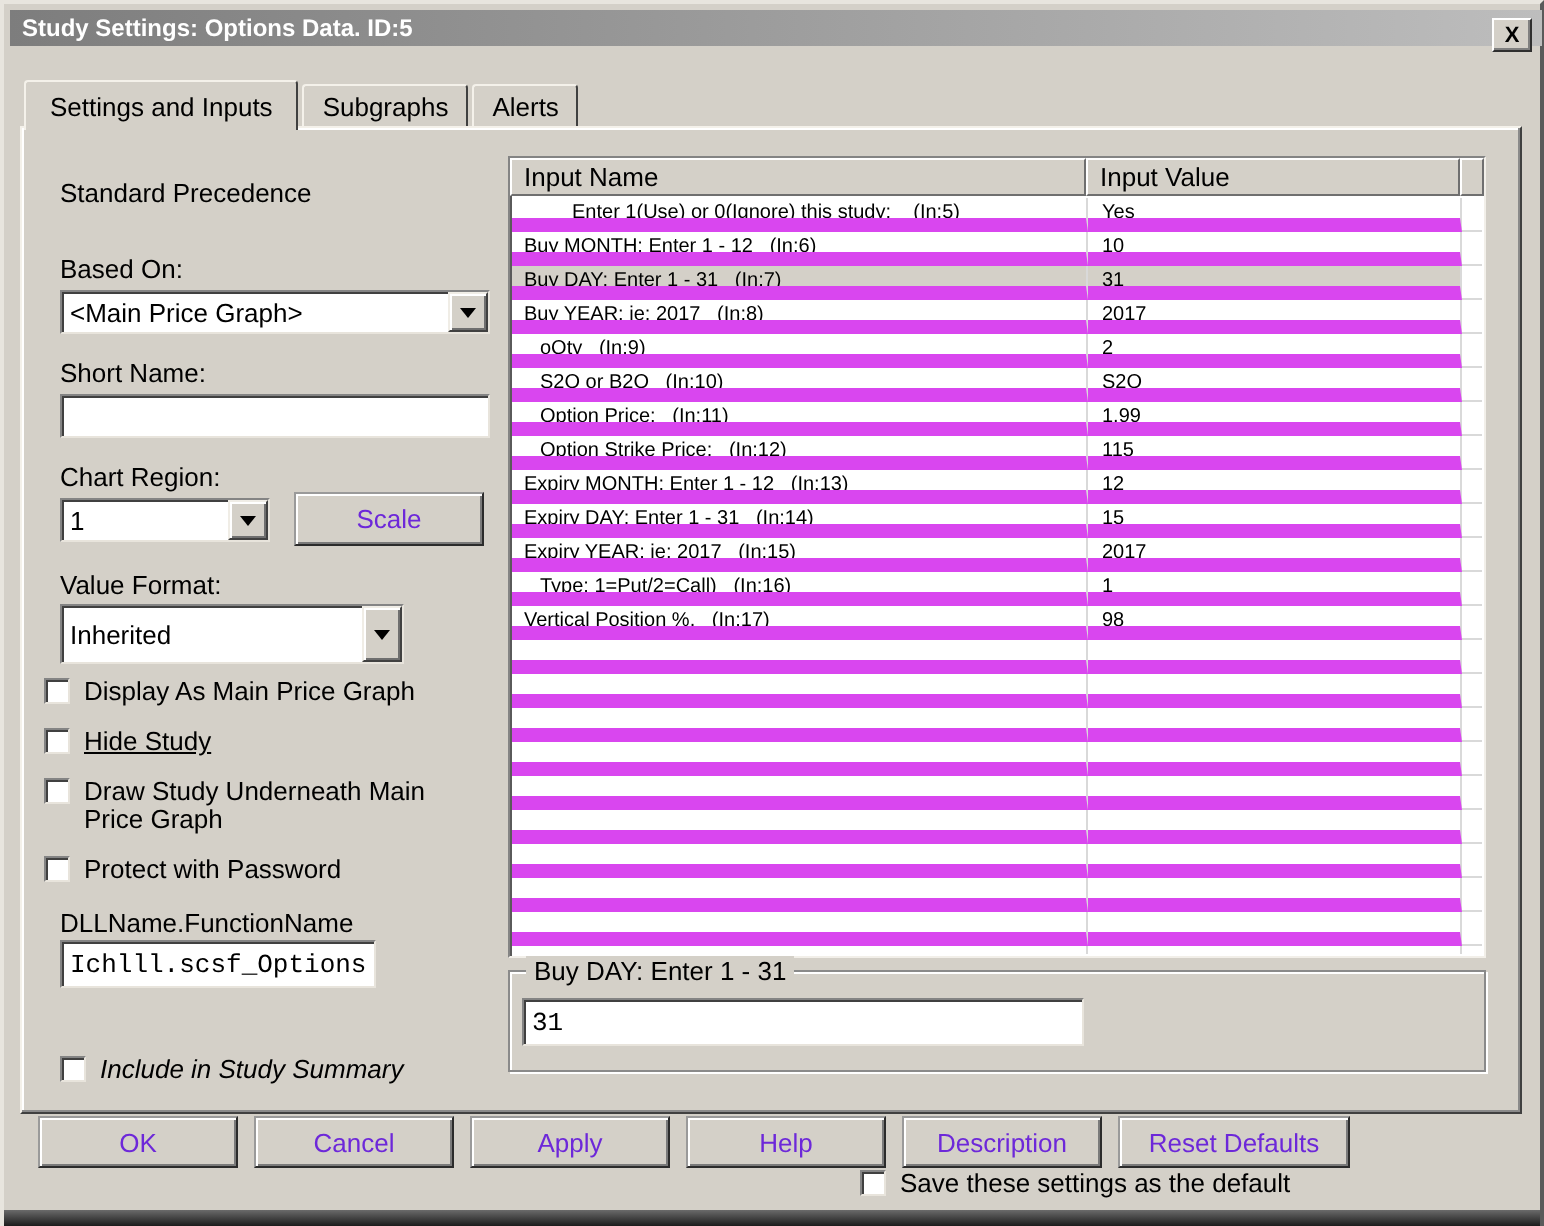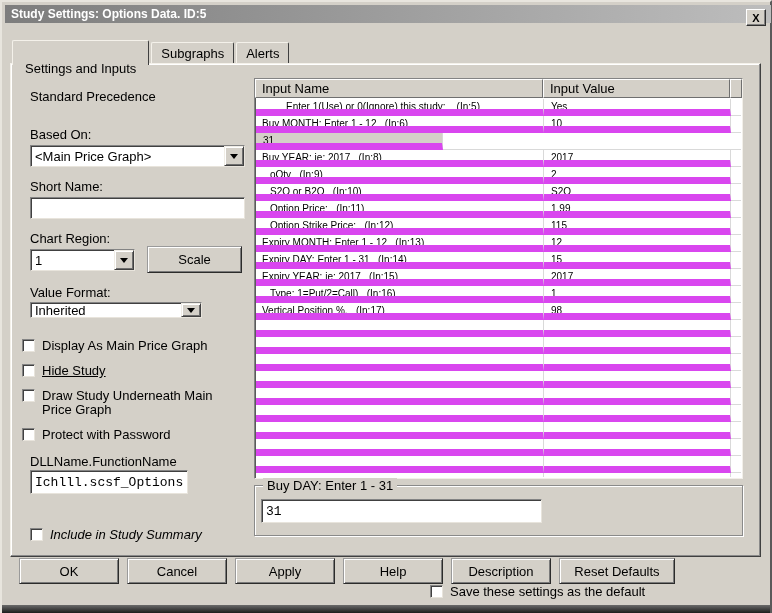--- a/index.html
+++ b/index.html
@@ -21,40 +21,40 @@
        background:#d4d0c8;border:1px solid;border-color:#fff #2f2f2f #2f2f2f #fff;
        box-shadow:inset -1px -1px 0 #808080;
        display:flex;align-items:center;justify-content:center;
        font-weight:bold;font-size:11px;color:#000;cursor:default;}
   
   .tabbar{position:absolute;left:10px;top:38px;height:25px;display:flex;align-items:flex-end;z-index:3;}
   .tab{box-sizing:border-box;height:21px;margin-right:2px;margin-bottom:2px;
        padding:3px 9px 0;background:#d4d0c8;
        border:1px solid;border-color:#f4f1ea #404040 #d4d0c8 #f4f1ea;border-bottom:none;
        border-radius:2px 2px 0 0;cursor:default;}
-  .tab.active{height:25px;margin-bottom:0;padding-top:20px;padding-left:12px;padding-right:12px;z-index:4;}
+  .tab.active{height:25px;margin-bottom:0;padding-top:5px;padding-left:12px;padding-right:12px;z-index:4;}
   .tabframe{position:absolute;left:8px;top:61px;width:749px;height:492px;background:#d4d0c8;
        border:1px solid;border-color:#f4f1ea #404040 #404040 #f4f1ea;
        box-shadow:inset -1px -1px 0 #8a8a8a, inset 1px 1px 0 #fff;}
   
   .lbl{position:absolute;white-space:nowrap;}
   .sunken{background:#fff;border:1px solid;border-color:#848484 #e8e4dc #e8e4dc #848484;
        box-shadow:inset 1px 1px 0 #404040;box-sizing:border-box;}
   .textinput{position:absolute;font-family:Liberation Mono, monospace;font-size:13px;
        padding:2px 4px;outline:none;}
   .combo{position:absolute;display:flex;align-items:stretch;}
   .combo .field{flex:1;display:flex;align-items:center;padding-left:4px;overflow:hidden;white-space:nowrap;}
   .combo .arrowbtn{width:18px;background:#d4d0c8;border-left:1px solid #e8e4dc;
        display:flex;align-items:center;justify-content:center;
        box-shadow:inset 1px 1px 0 #fff, inset -1px -1px 0 #6f6f6f;border:1px solid;border-color:#f0ede6 #404040 #404040 #f0ede6;}
   .tri{width:0;height:0;border-left:4px solid transparent;border-right:4px solid transparent;
        border-top:5px solid #000;}
   .btn{background:#d4d0c8;border:1px solid;border-color:#9a9a9a #2b2b2b #2b2b2b #9a9a9a;
        box-shadow:inset 1px 1px 0 #ffffff, inset -1px -1px 0 #7a7a7a;
-       font-family:"Liberation Sans",sans-serif;font-size:13px;color:#000000;
+       font-family:"Liberation Sans",sans-serif;font-size:13px;color:#6d28d9;
        display:flex;align-items:center;justify-content:center;box-sizing:border-box;cursor:default;}
   .cbrow{display:flex;align-items:flex-start;cursor:default;}
   .cbbox{width:13px;height:13px;flex:0 0 13px;background:#fff;margin-top:0;
        border:1px solid;border-color:#848484 #e8e4dc #e8e4dc #848484;
        box-shadow:inset 1px 1px 0 #404040;box-sizing:border-box;}
   .cblabel{margin-left:7px;line-height:14px;}
   
   .itable{position:absolute;left:252px;top:76px;width:489px;height:401px;background:#fff;
        border:1px solid;border-color:#848484 #f2efe9 #f2efe9 #848484;
        box-shadow:inset 1px 1px 0 #5a5a5a;box-sizing:border-box;overflow:hidden;}
@@ -121,21 +121,21 @@
     <span class="field">1</span>
     <span class="arrowbtn">
         <span class="tri"></span>
       </span>
   </div>
   <div class="btn" style="position:absolute;left:145px;top:244px;width:95px;height:27px;">
     <span>Scale</span>
   </div>
 
   <div class="lbl" style="left:28px;top:283px;">Value Format:</div>
-  <div class="combo sunken" style="left:28px;top:300px;width:172px;height:16px;">
+  <div class="combo sunken" style="left:28px;top:300px;width:172px;height:30px;">
     <span class="field">Inherited</span>
     <span class="arrowbtn">
         <span class="tri"></span>
       </span>
   </div>
 
   <div style="position:absolute;left:20px;top:337px;width:212px;">
       <div class="cbrow" style="margin-bottom: 11px;">
         <span class="cbbox"></span>
         <span class="cblabel">Display As Main Price Graph</span>
@@ -175,20 +175,21 @@
           <div class="tcell tname ind2">Enter 1(Use) or 0(Ignore) this study:    (In:5)</div>
           <div class="tcell tval">Yes</div>
           <div class="tspare"></div>
         </div>
         <div class="trow">
           <div class="tcell tname">Buy MONTH: Enter 1 - 12   (In:6)</div>
           <div class="tcell tval">10</div>
           <div class="tspare"></div>
         </div>
         <div class="trow sel">
+          <div class="tcell tname">Buy DAY: Enter 1 - 31   (In:7)</div>
           <div class="tcell tval">31</div>
           <div class="tspare"></div>
         </div>
         <div class="trow">
           <div class="tcell tname">Buy YEAR: ie; 2017   (In:8)</div>
           <div class="tcell tval">2017</div>
           <div class="tspare"></div>
         </div>
         <div class="trow">
           <div class="tcell tname ind1">oQty   (In:9)</div>

